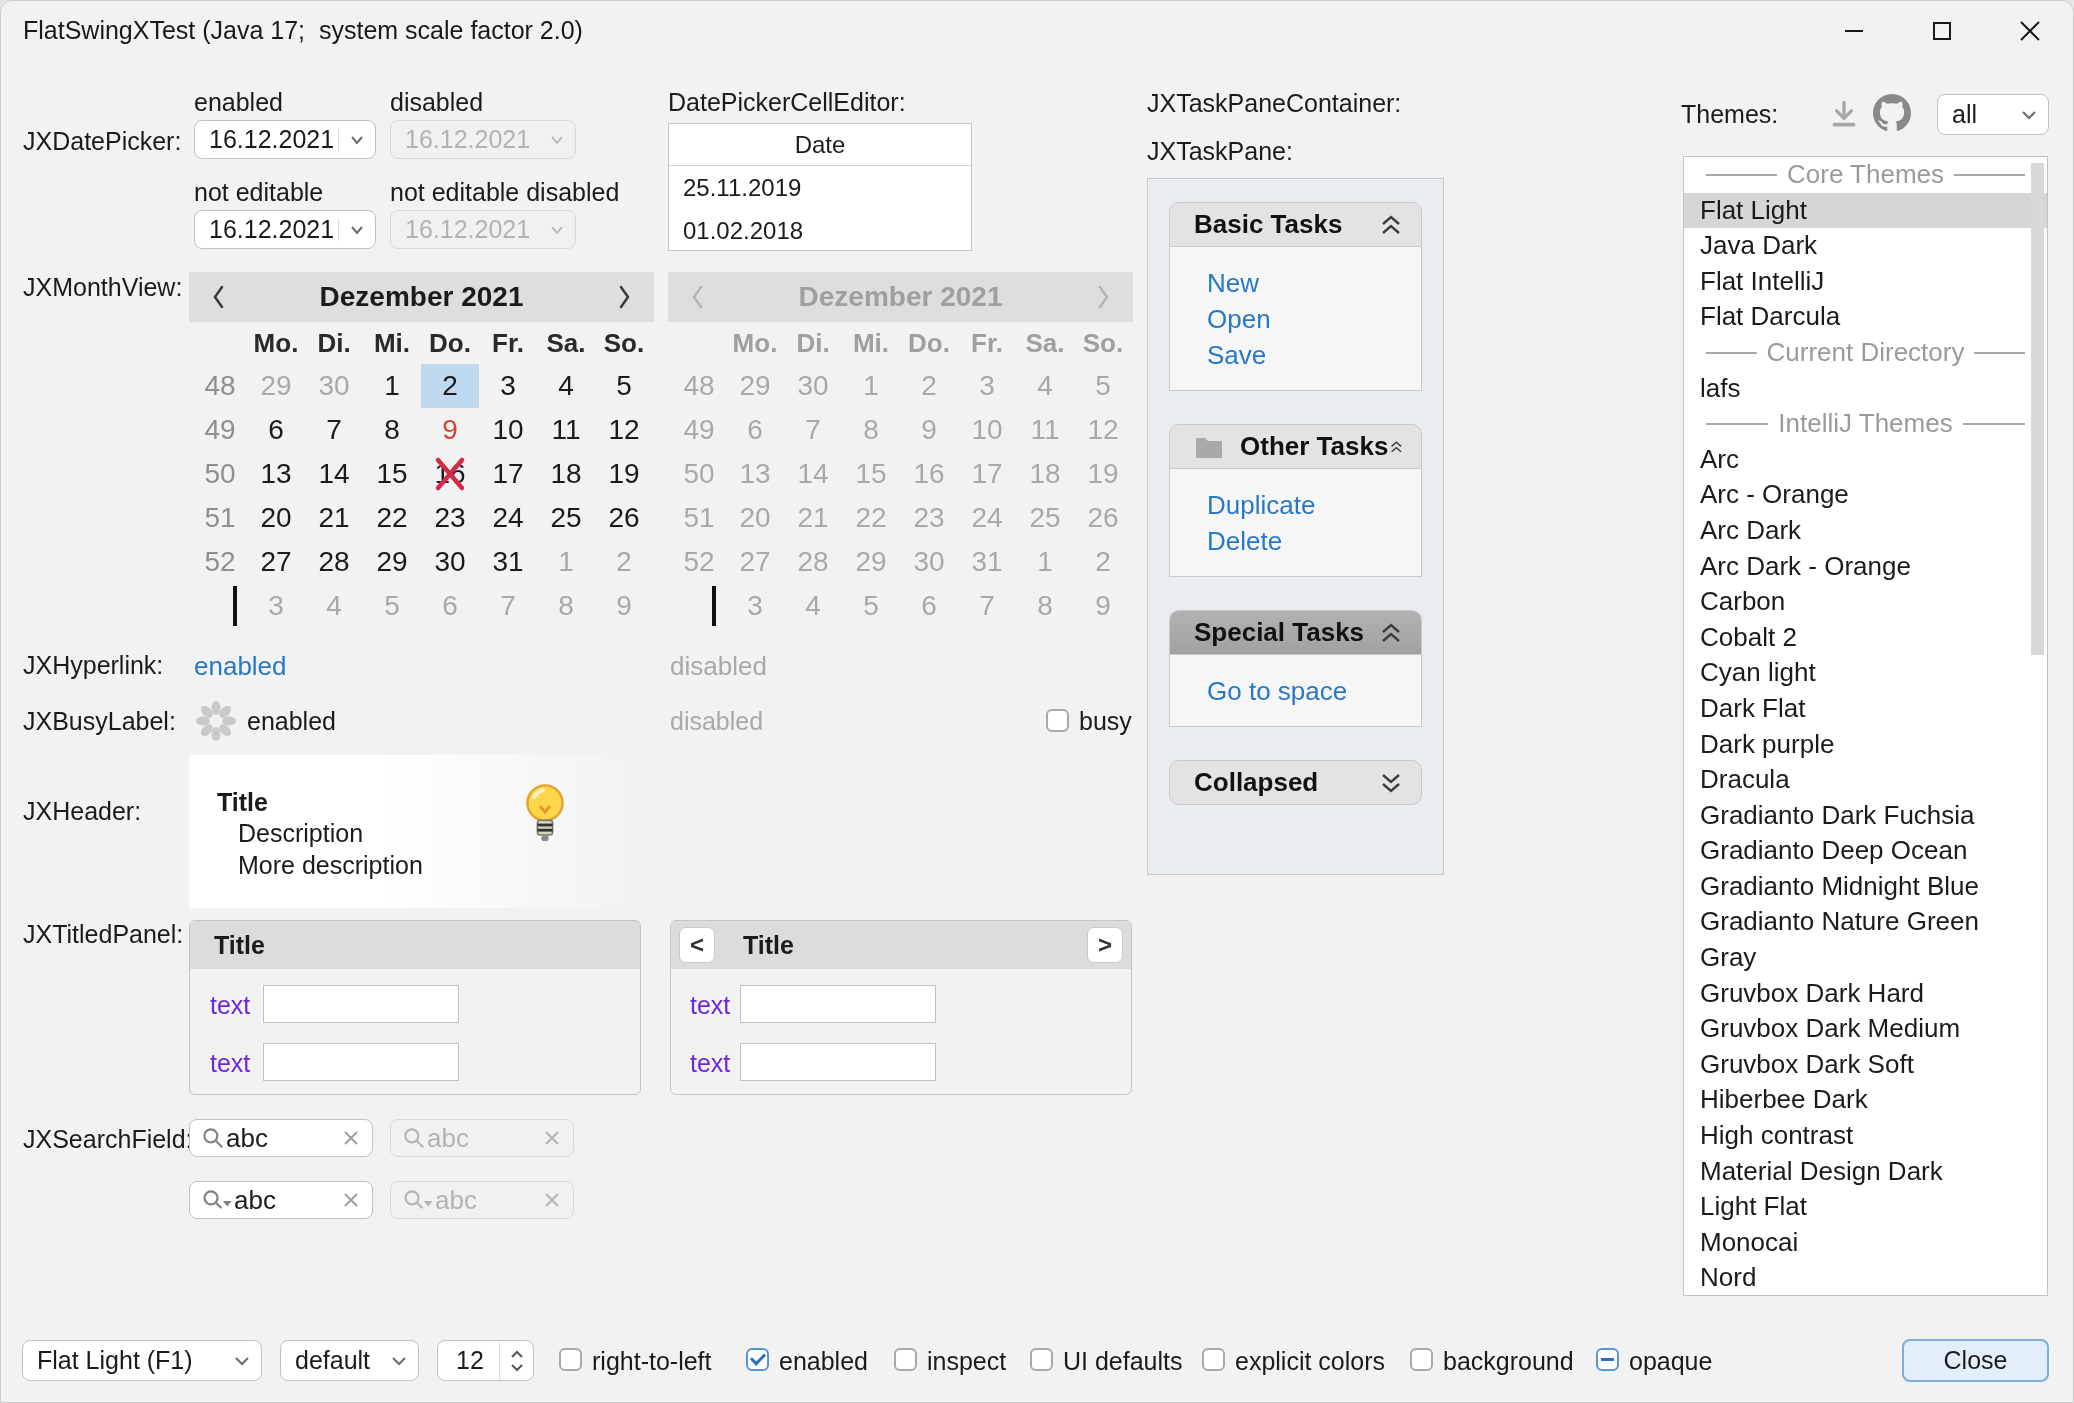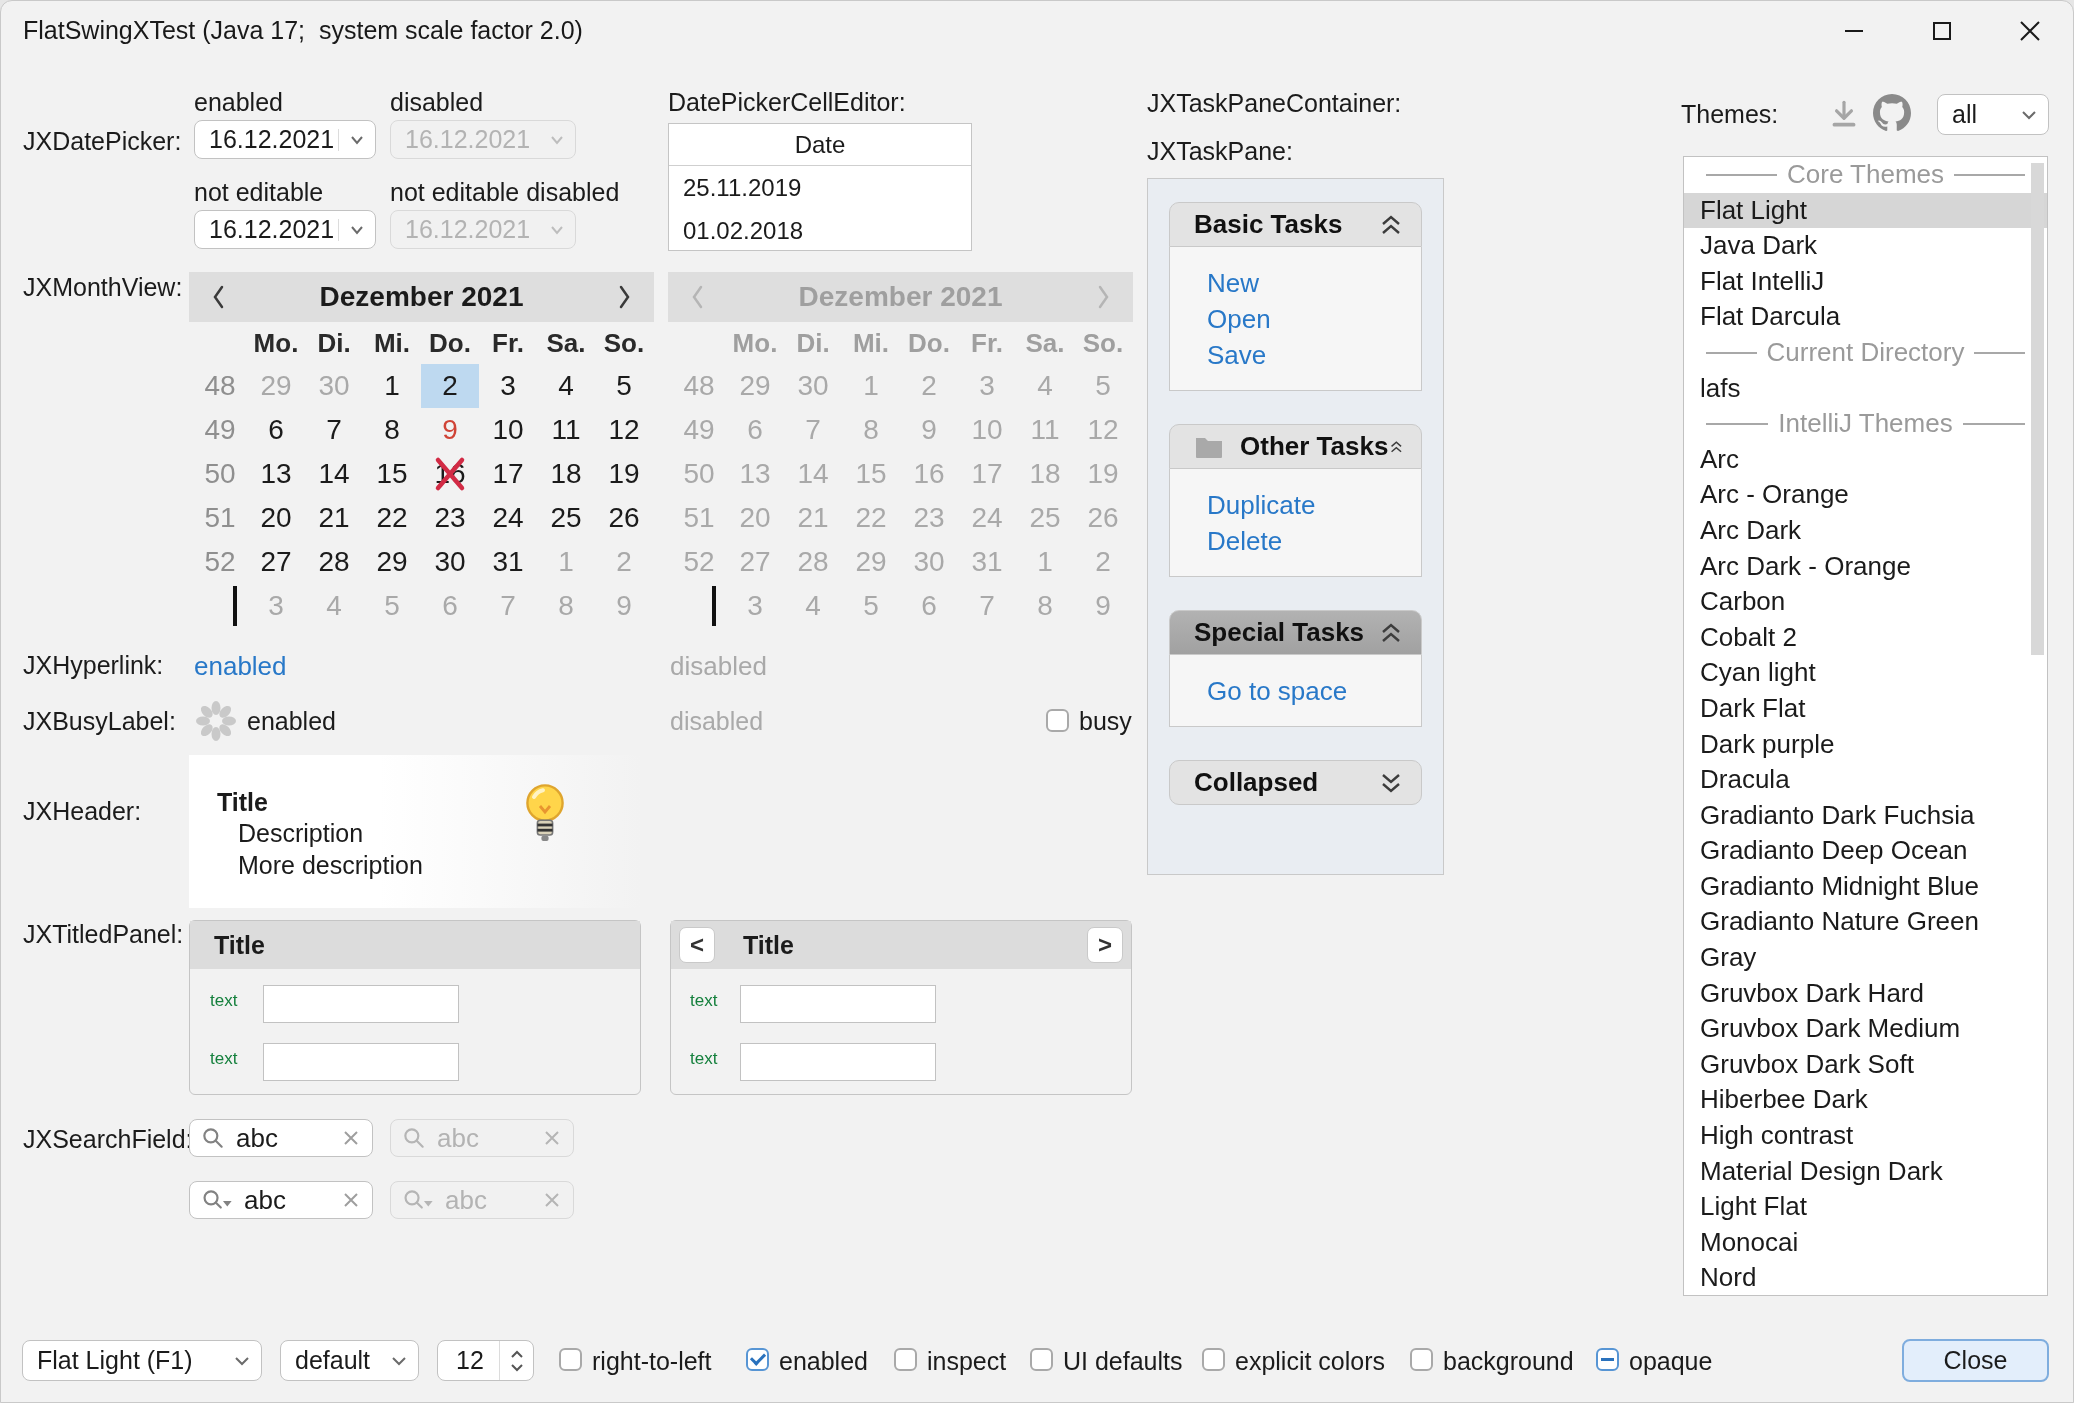--- a/index.html
+++ b/index.html
@@ -60,26 +60,26 @@
 .hdr-more{position:absolute;left:49px;top:96px;font-size:25px;color:#1b1b1b}
 
 
 .tpanel{position:absolute;border:1px solid #c5c5c5;border-radius:6px;background:#f2f2f2;height:175px}
 .tpanel-header{height:48px;background:#dcdcdc;display:flex;align-items:center;font-weight:bold;font-size:25px;color:#1b1b1b;position:relative}
 .tpanel-title-l{padding-left:24px}
 .tpanel-title-c{position:absolute;left:72px}
 .mini-btn{position:absolute;top:6px;width:36px;height:36px;background:#fff;border:1px solid #c9c9c9;border-radius:7px;
   display:flex;align-items:center;justify-content:center;font-size:24px;color:#333}
 .tfield{position:absolute;width:196px;height:38px;background:#fff;border:1px solid #c2c2c2;font-size:25px;padding:0 10px;font-family:inherit}
-.tlabel{position:absolute;font-size:17px;color:#15803d}
+.tlabel{position:absolute;font-size:25px;color:#6d28d9}
 
 
 .sfield{position:absolute;width:184px;height:38px;background:#fff;border:1px solid #c2c2c2;border-radius:8px;
   display:flex;align-items:center;padding:0 10px 0 10px;font-size:26px;color:#1b1b1b}
-.sfield .txt{flex:1;margin-left:10px;white-space:nowrap}
+.sfield .txt{flex:1;white-space:nowrap}
 .sfield.disabled{background:#f1f1f1;border-color:#d9d9d9;color:#b3b3b3}
 .sfield.disabled circle,.sfield.disabled line,.sfield.disabled path{stroke:#b5b5b5}
 .sfield.disabled polygon{fill:#b5b5b5}
 
 
 .tp-container{position:absolute;left:1146px;top:177px;width:297px;height:697px;background:#e9edf2;
   border:1px solid #c9c9c9;padding:23px 21px;display:flex;flex-direction:column;gap:33px}
 .taskpane{flex:none}
 .tp-header{height:45px;background:#e3e3e3;border:1px solid #c9c9c9;border-radius:10px 10px 0 0;
   display:flex;align-items:center;padding:0 16px 0 24px;font-weight:bold;font-size:26px;color:#111}

